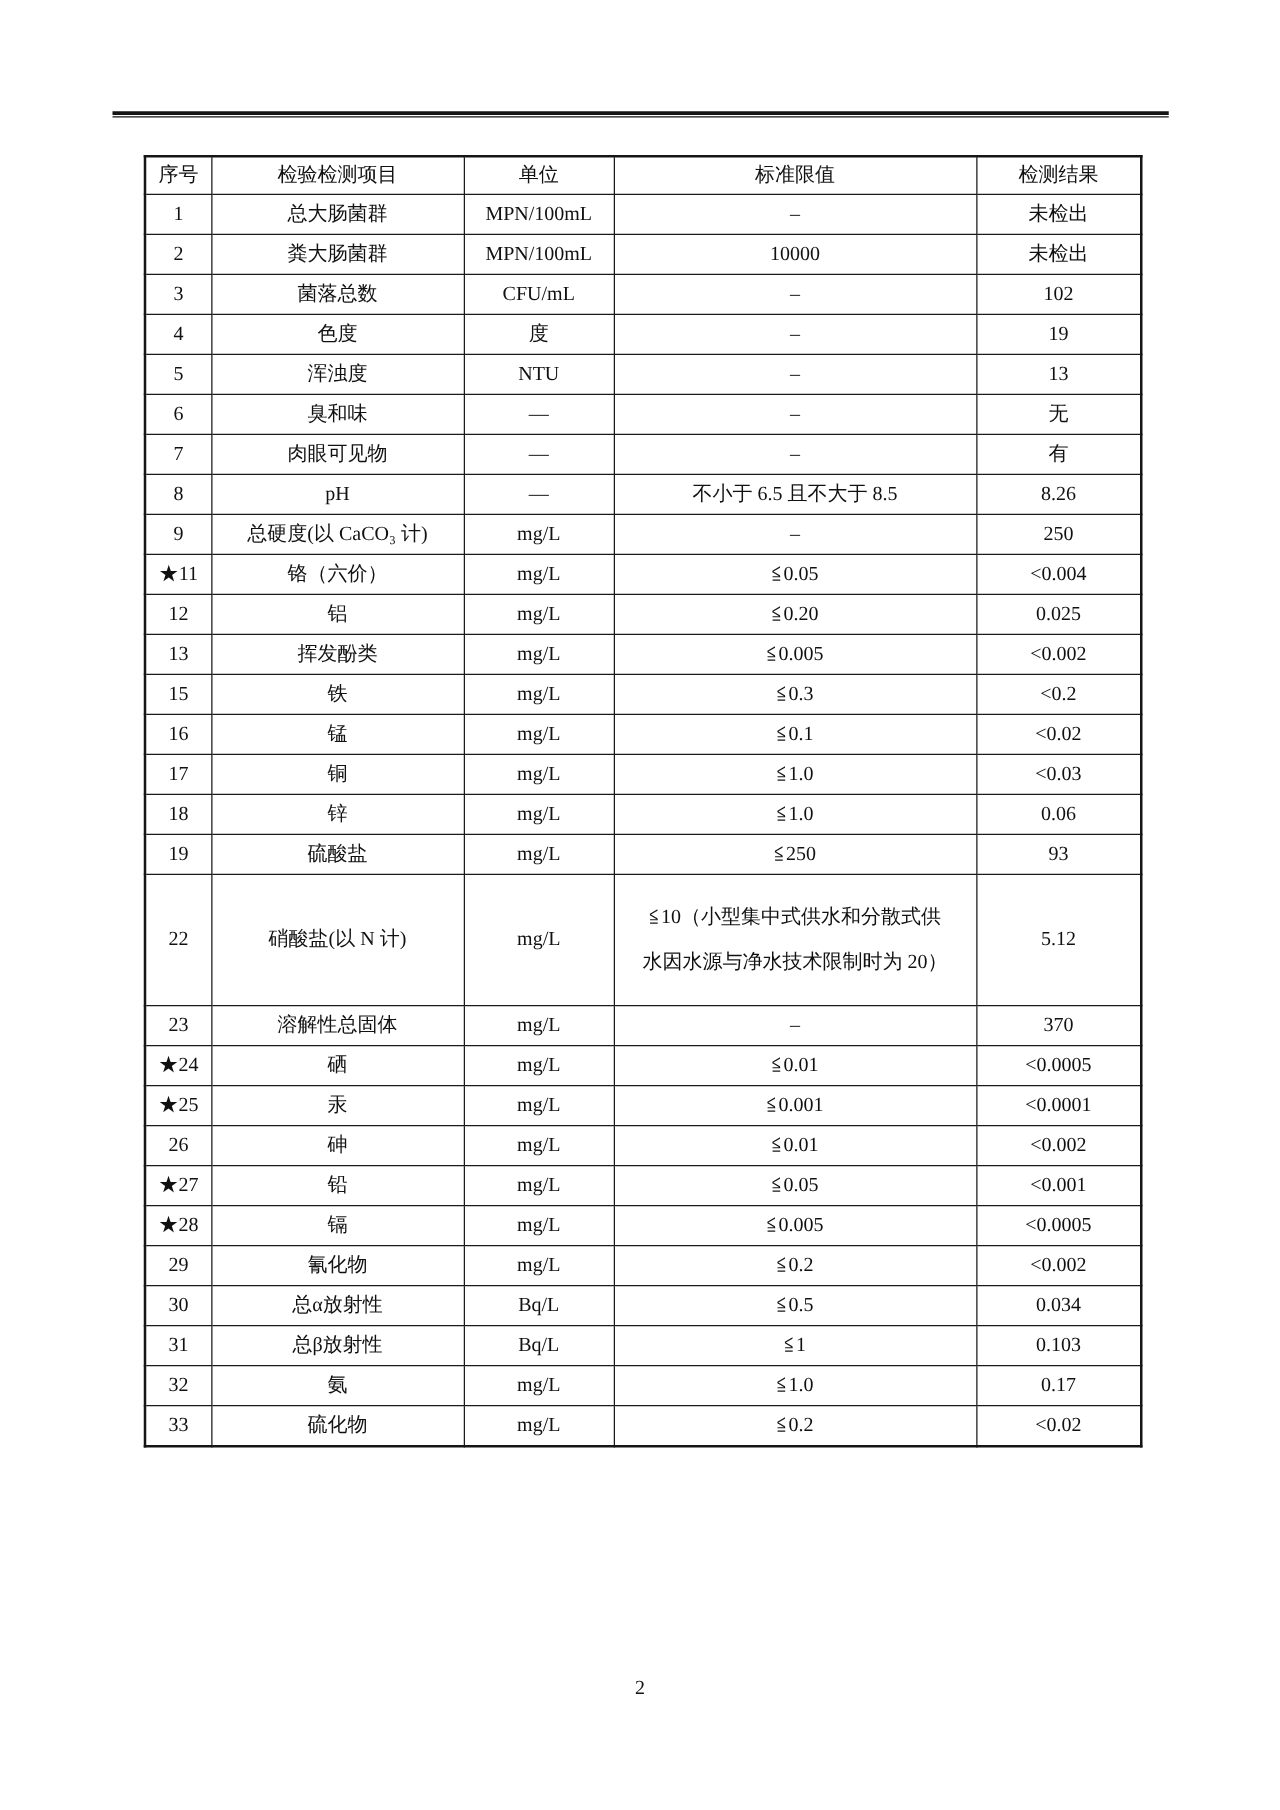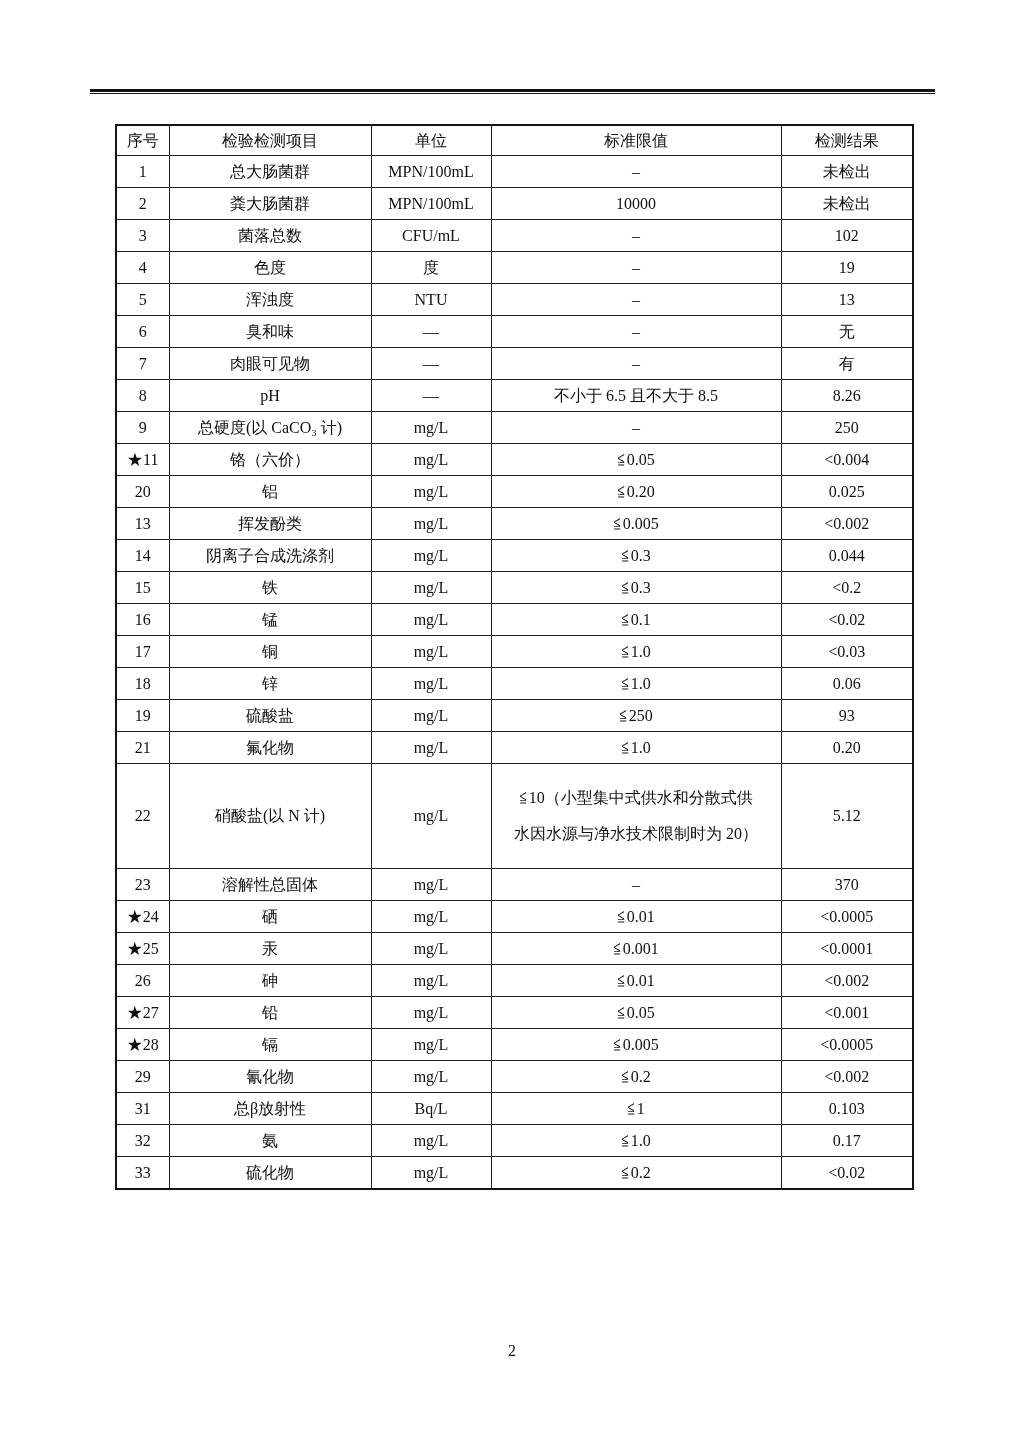--- a/index.html
+++ b/index.html
@@ -159,41 +159,34 @@
     <td class="c-result">250</td>
   </tr>
         <tr>
     <td class="c-no">★11</td>
     <td class="c-item">铬（六价）</td>
     <td class="c-unit">mg/L</td>
     <td class="c-limit">≦0.05</td>
     <td class="c-result">&lt;0.004</td>
   </tr>
         <tr>
-    <td class="c-no">20</td>
+    <td class="c-no">12</td>
     <td class="c-item">铝</td>
     <td class="c-unit">mg/L</td>
     <td class="c-limit">≦0.20</td>
     <td class="c-result">0.025</td>
   </tr>
         <tr>
     <td class="c-no">13</td>
     <td class="c-item">挥发酚类</td>
     <td class="c-unit">mg/L</td>
     <td class="c-limit">≦0.005</td>
     <td class="c-result">&lt;0.002</td>
   </tr>
         <tr>
-    <td class="c-no">14</td>
-    <td class="c-item">阴离子合成洗涤剂</td>
-    <td class="c-unit">mg/L</td>
-    <td class="c-limit">≦0.3</td>
-    <td class="c-result">0.044</td>
-  </tr>
-        <tr>
     <td class="c-no">15</td>
     <td class="c-item">铁</td>
     <td class="c-unit">mg/L</td>
     <td class="c-limit">≦0.3</td>
     <td class="c-result">&lt;0.2</td>
   </tr>
         <tr>
     <td class="c-no">16</td>
     <td class="c-item">锰</td>
     <td class="c-unit">mg/L</td>
@@ -213,27 +206,20 @@
     <td class="c-unit">mg/L</td>
     <td class="c-limit">≦1.0</td>
     <td class="c-result">0.06</td>
   </tr>
         <tr>
     <td class="c-no">19</td>
     <td class="c-item">硫酸盐</td>
     <td class="c-unit">mg/L</td>
     <td class="c-limit">≦250</td>
     <td class="c-result">93</td>
-  </tr>
-        <tr>
-    <td class="c-no">21</td>
-    <td class="c-item">氟化物</td>
-    <td class="c-unit">mg/L</td>
-    <td class="c-limit">≦1.0</td>
-    <td class="c-result">0.20</td>
   </tr>
         <tr class="tall-row">
     <td class="c-no">22</td>
     <td class="c-item">硝酸盐(以 N 计)</td>
     <td class="c-unit">mg/L</td>
     <td class="c-limit">≦10（小型集中式供水和分散式供水因水源与净水技术限制时为 20）</td>
     <td class="c-result">5.12</td>
   </tr>
         <tr>
     <td class="c-no">23</td>
@@ -276,20 +262,27 @@
     <td class="c-unit">mg/L</td>
     <td class="c-limit">≦0.005</td>
     <td class="c-result">&lt;0.0005</td>
   </tr>
         <tr>
     <td class="c-no">29</td>
     <td class="c-item">氰化物</td>
     <td class="c-unit">mg/L</td>
     <td class="c-limit">≦0.2</td>
     <td class="c-result">&lt;0.002</td>
+  </tr>
+        <tr>
+    <td class="c-no">30</td>
+    <td class="c-item">总α放射性</td>
+    <td class="c-unit">Bq/L</td>
+    <td class="c-limit">≦0.5</td>
+    <td class="c-result">0.034</td>
   </tr>
         <tr>
     <td class="c-no">31</td>
     <td class="c-item">总β放射性</td>
     <td class="c-unit">Bq/L</td>
     <td class="c-limit">≦1</td>
     <td class="c-result">0.103</td>
   </tr>
         <tr>
     <td class="c-no">32</td>

